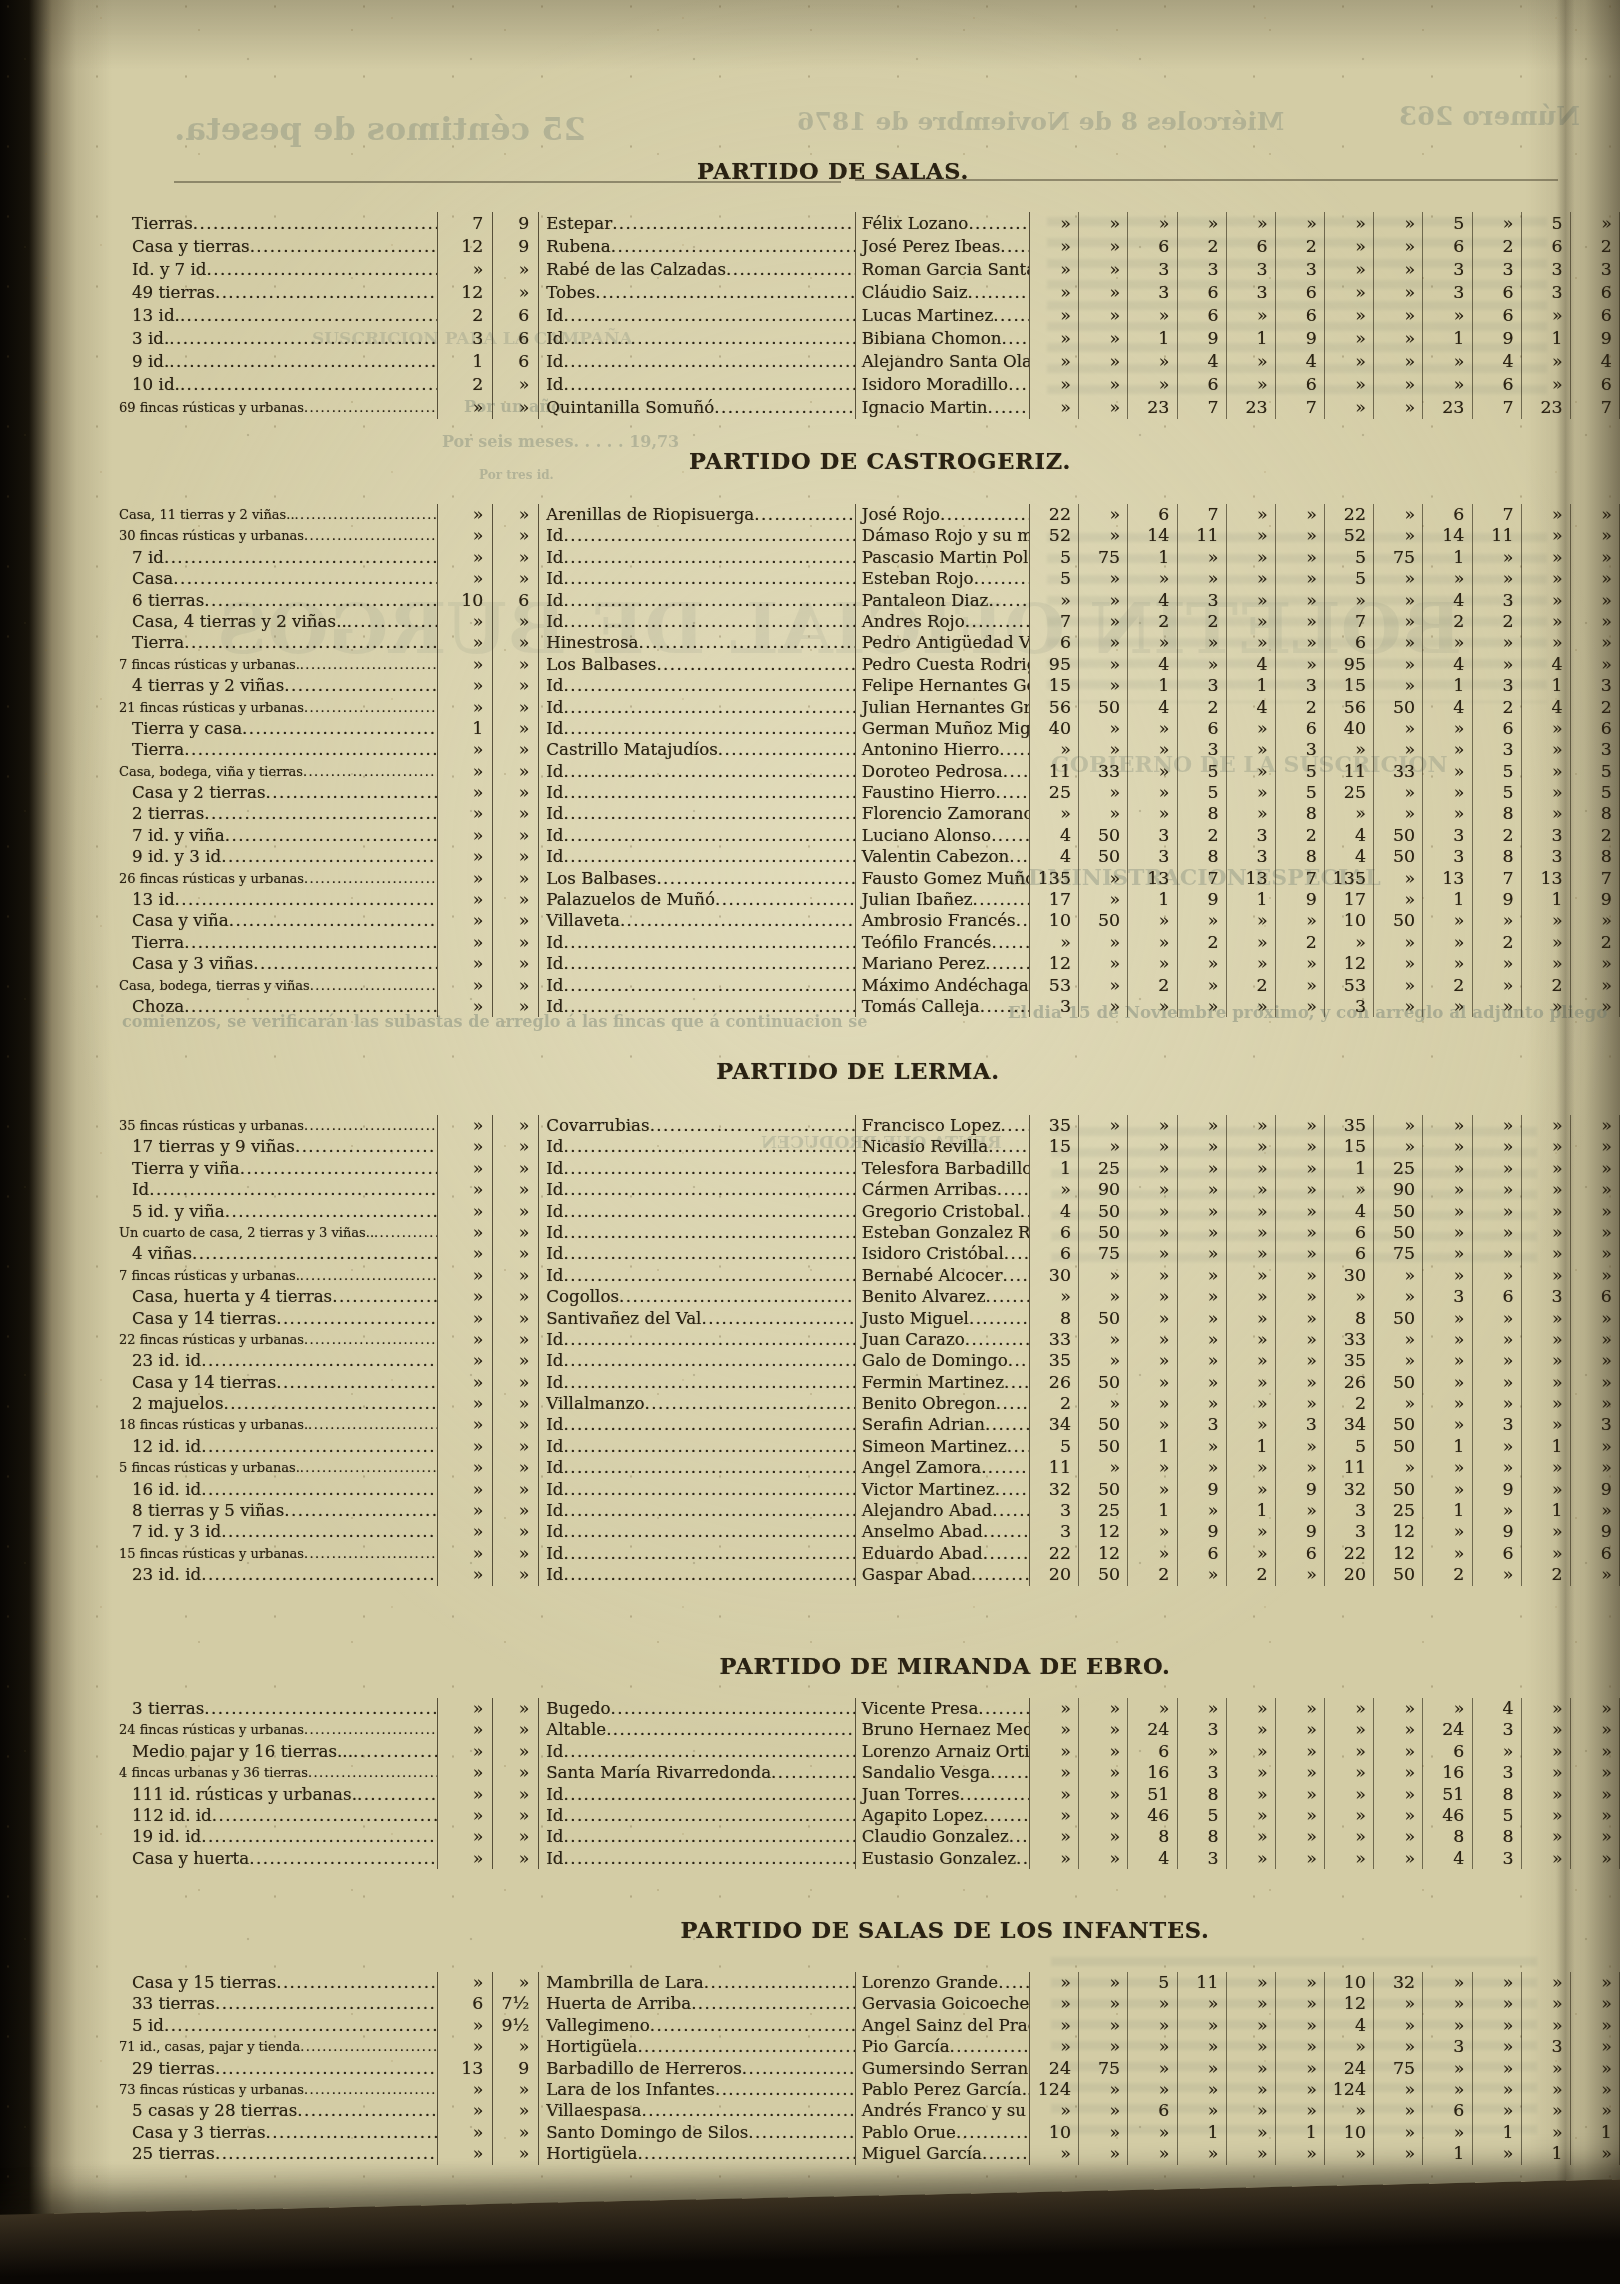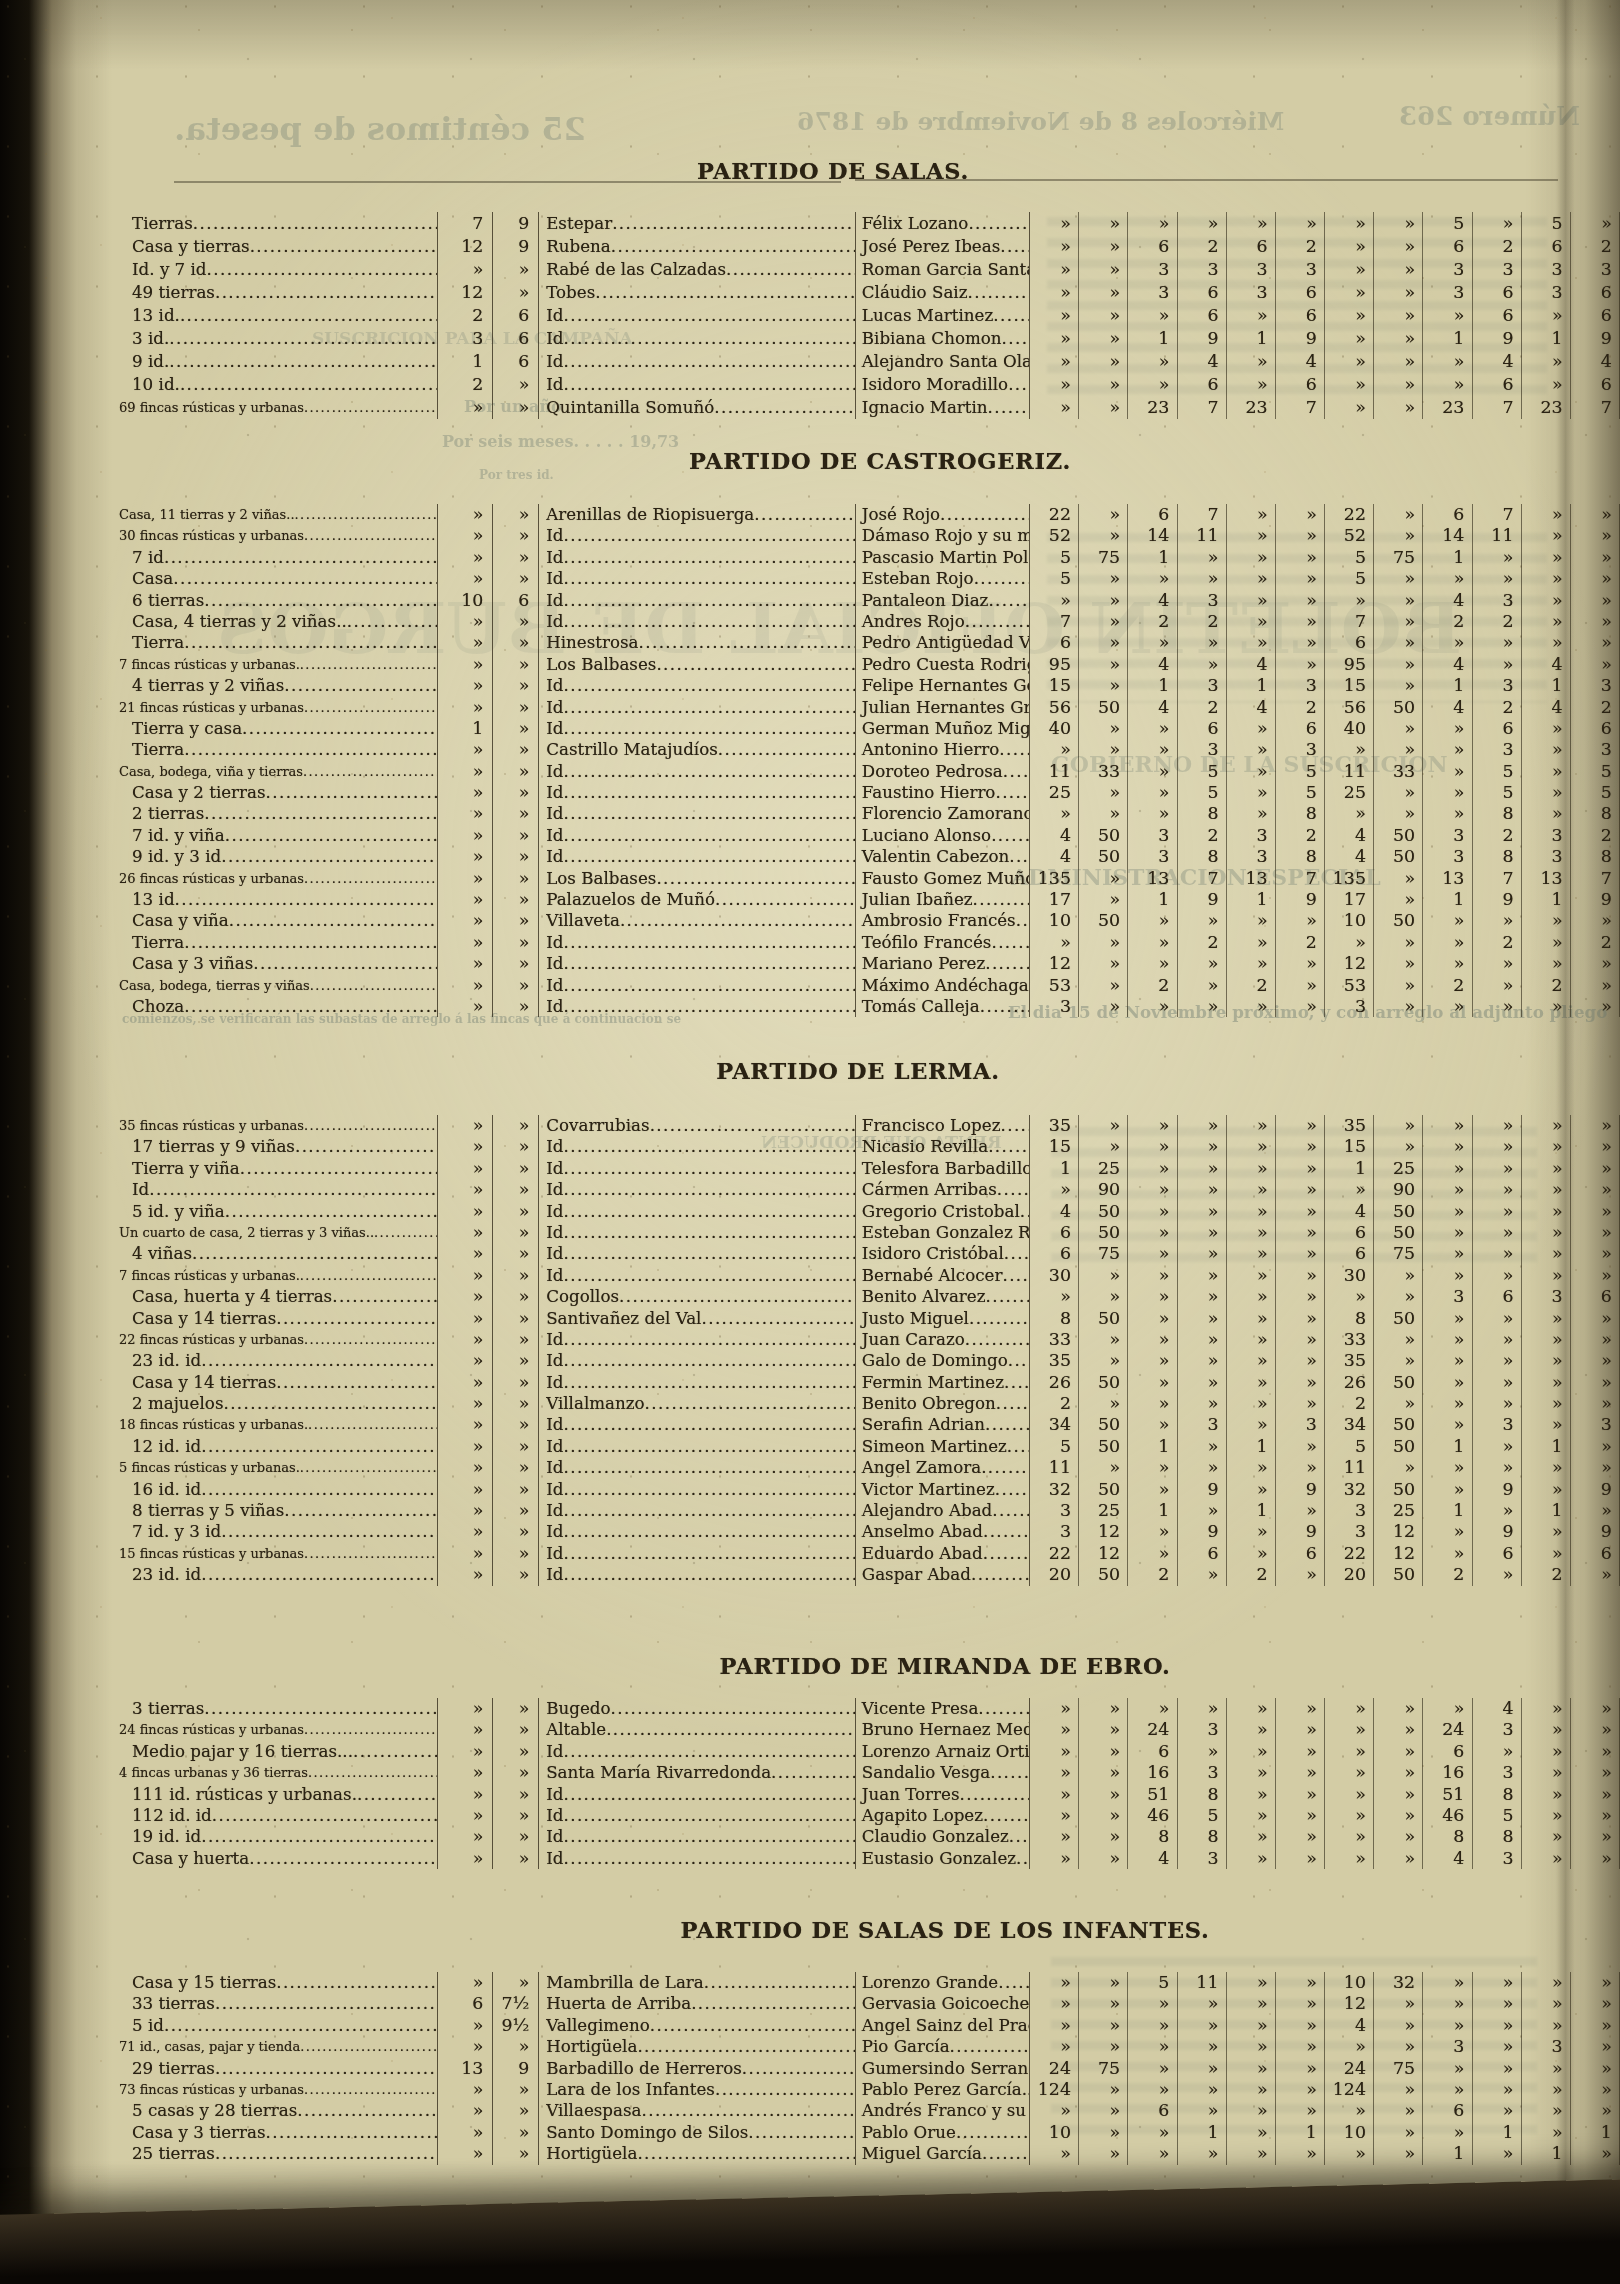--- a/index.html
+++ b/index.html
@@ -60,21 +60,21 @@
     <div class="ghost m" style="left: 174px; top: 110px; font-size: 32px; opacity: 0.3;">25 céntimos de peseta.</div>
     <div class="ghost m" style="left: 797px; top: 107px; font-size: 25px; opacity: 0.3;">Miércoles 8 de Noviembre de 1876</div>
     <div class="ghost m" style="left: 1399px; top: 101px; font-size: 26px; opacity: 0.3;">Número 263</div>
     <div class="ghost" style="left: 464px; top: 397px; font-size: 16px; opacity: 0.33;">Por un año</div>
     <div class="ghost" style="left: 442px; top: 432px; font-size: 16px; opacity: 0.33;">Por seis meses. . . . .  19,73</div>
     <div class="ghost" style="left: 464px; top: 468px; font-size: 12px; opacity: 0.33; margin-left: 15px;">Por tres id.</div>
     <div class="ghost m" style="left: 217px; top: 587px; font-size: 70px; opacity: 0.1;">BOLETIN OFICIAL DE BURGOS</div>
     <div class="ghost" style="left: 1051px; top: 751px; font-size: 22px; opacity: 0.25;">GOBIERNO DE LA SUSCRICION</div>
     <div class="ghost" style="left: 1011px; top: 864px; font-size: 22px; opacity: 0.3;">ADMINISTRACION ESPECIAL</div>
     <div class="ghost" style="left: 1008px; top: 1002px; font-size: 16.7px; opacity: 0.4;">El dia 15 de Noviembre próximo, y con arreglo al adjunto pliego</div>
-    <div class="ghost" style="left: 122px; top: 1012px; font-size: 12px; opacity: 0.38;">comienzos, se verificarán las subastas de arreglo á las fincas que á continuacion se</div>
+    <div class="ghost" style="left: 122px; top: 1012px; font-size: 16px; opacity: 0.38;">comienzos, se verificarán las subastas de arreglo á las fincas que á continuacion se</div>
     <div class="ghost m" style="left: 761px; top: 1132px; font-size: 17.4px; opacity: 0.25;">RENTA QUE PRODUCEN</div>
     <div class="ghost" style="left: 312px; top: 328px; font-size: 17px; opacity: 0.22;">SUSCRICION PARA LA CAMPAÑA</div>
   </div>
 
 <div class="grule" style="left:174px;top:181px;width:667px;"></div>
 <div class="grule" style="left:855px;top:179px;width:703px;"></div>
 
 <div class="bleed" style="left:1047px;top:217px;width:500px;height:185px;"></div>
 <div class="bleed" style="left:1047px;top:533px;width:500px;height:170px;"></div>
 <div class="bleed" style="left:1051px;top:1127px;width:486px;height:141px;"></div>

